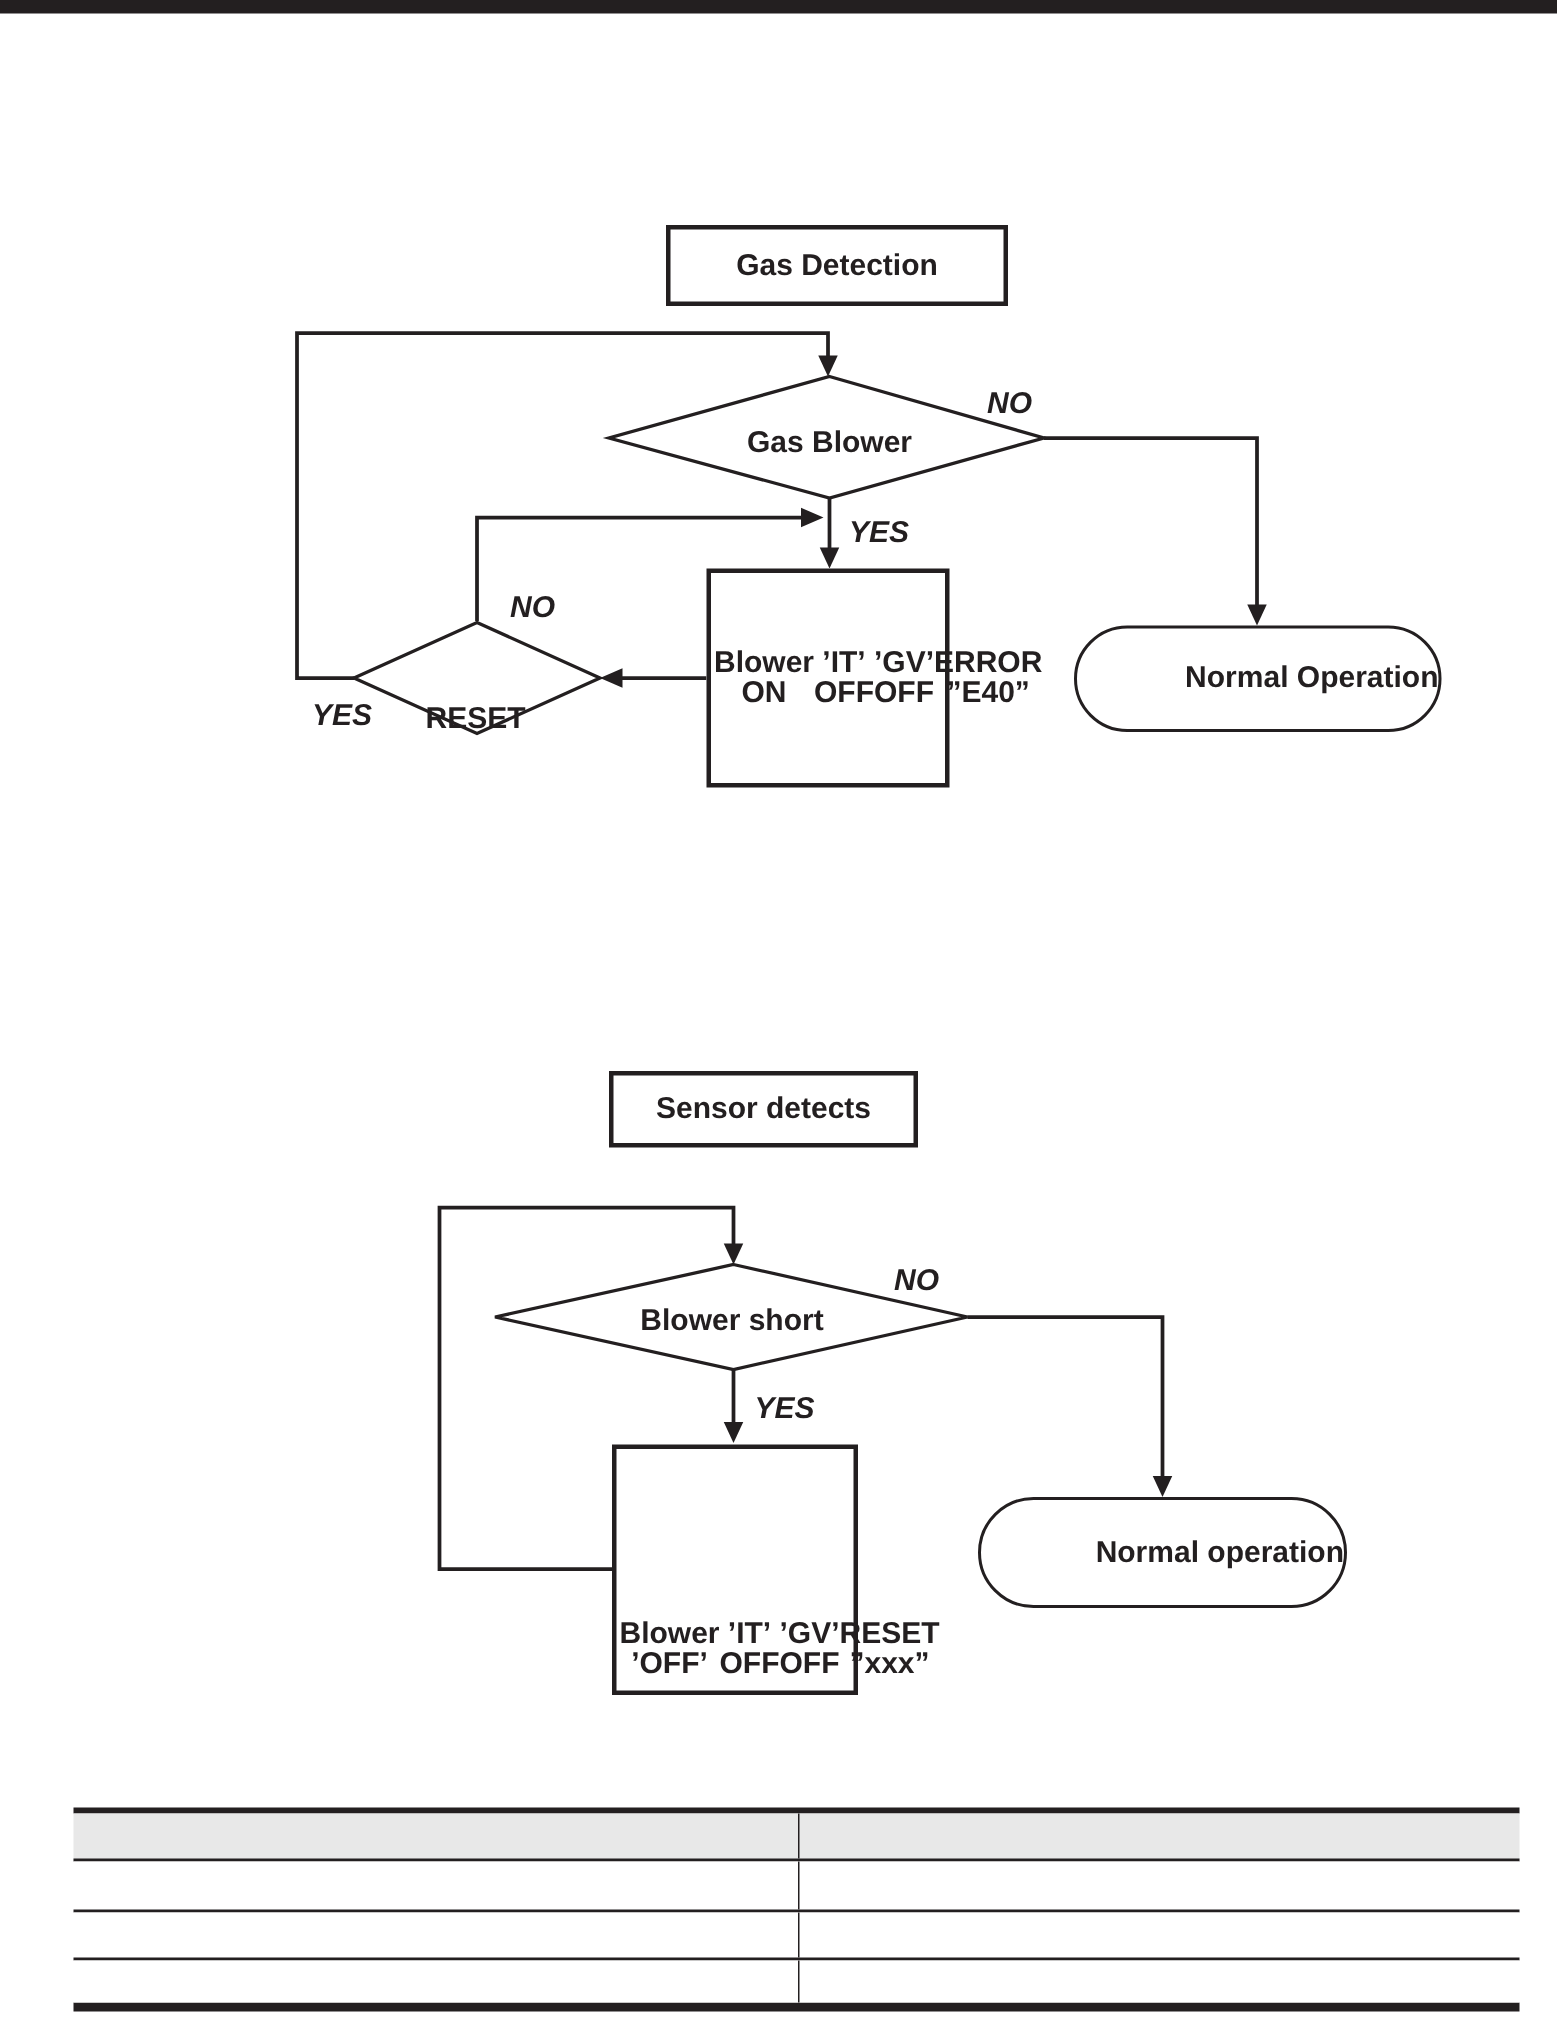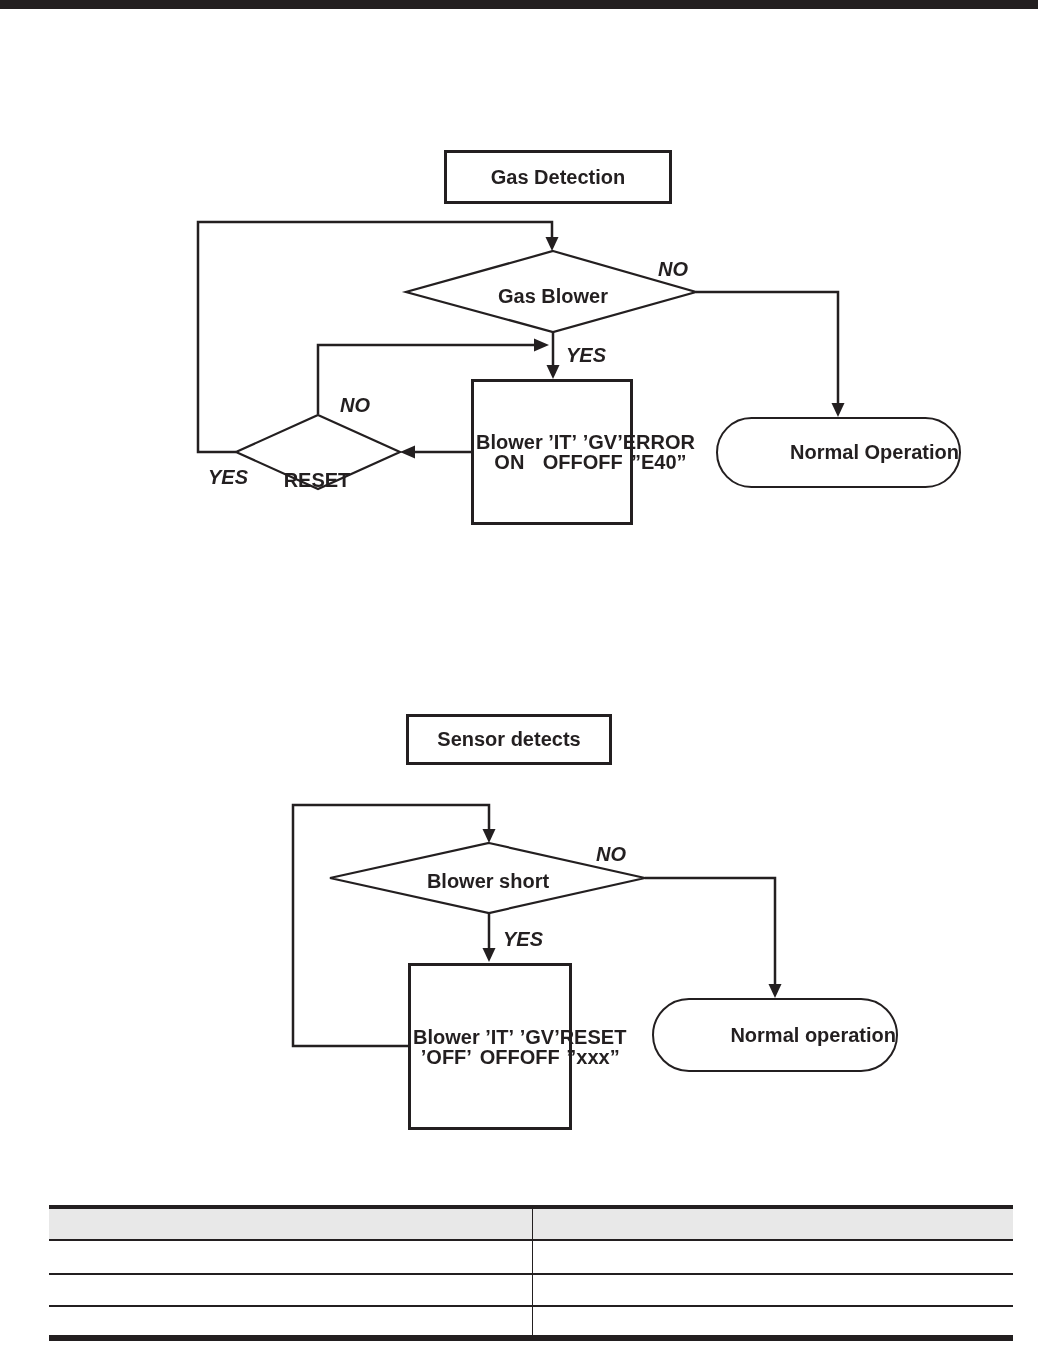--- a/index.html
+++ b/index.html
@@ -173,21 +173,21 @@
   <div class="node title-box" style="left:394px; top:714px; width:206px; height:51px;margin-left:12px;">
     <span>Sensor detects</span>
   </div>
 
   <div class="diamond-label" style="left:488px; top:881px;">Blower short</div>
 
   <div class="branch-label" style="left:596px; top:843px;">NO</div>
 
   <div class="branch-label" style="left:503px; top:928px;">YES</div>
 
-  <div class="node process-box" style="left:408px; top:963px; width:164px; height:167px;">
+  <div class="node process-box" style="left:408px; top:963px; width:164px; height:167px;align-items:flex-end;">
     <div class="proc-line">Blower ’OFF’</div>
     <div class="proc-line">’IT’ OFF</div>
     <div class="proc-line">’GV’ OFF</div>
     <div class="proc-line">RESET ”xxx”</div>
   </div>
 
   <div class="node terminal-box" style="left:652px; top:998px; width:246px; height:74px;">
     <span>Normal operation</span>
   </div>
 

